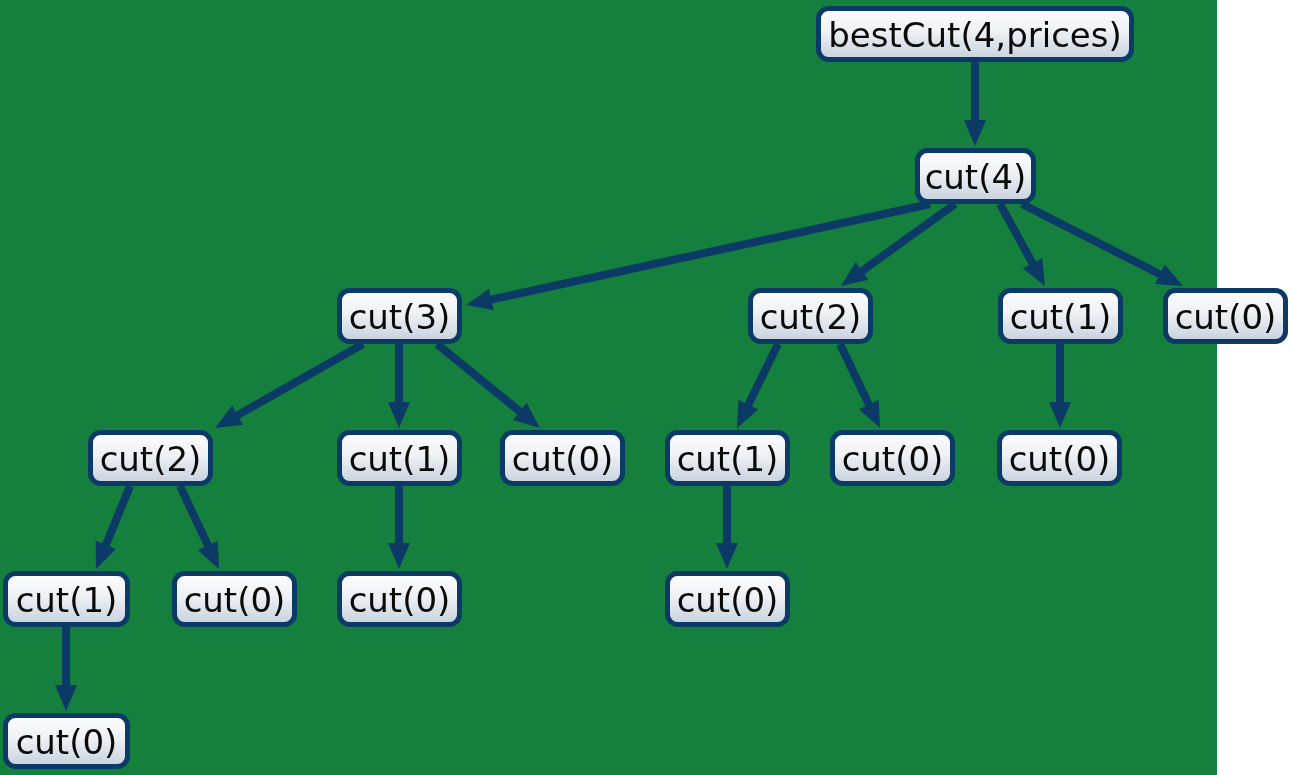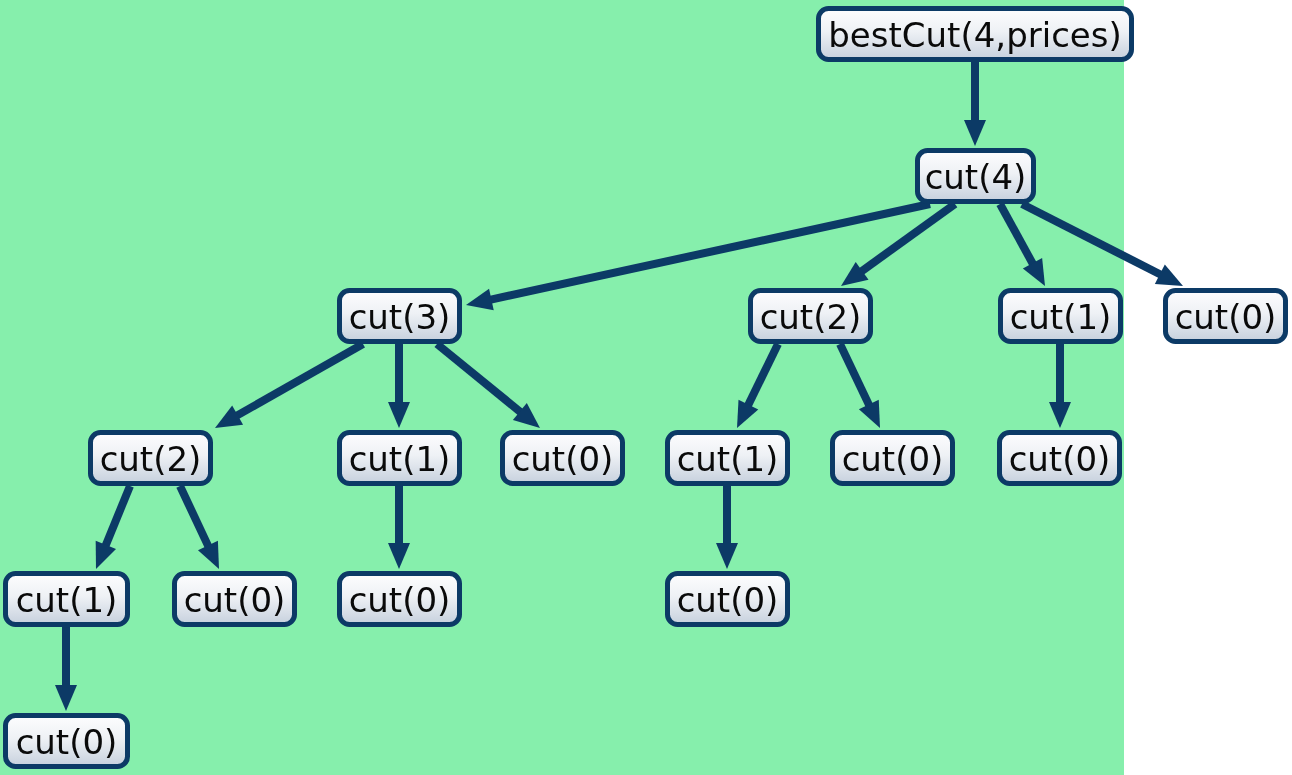--- a/index.html
+++ b/index.html
@@ -8,23 +8,23 @@
     background: #ffffff;
   }
   body {
     width: 1292px;
     height: 775px;
     overflow: hidden;
     font-family: "DejaVu Sans", sans-serif;
   }
   #diagram-root {
     position: relative;
-    width: 1124px;
+    width: 1217px;
     height: 775px;
-    background: #86efac;
+    background: #15803d;
   }
   svg#tree-svg {
     display: block;
     width: 1292px;
     height: 775px;
   }
   .node-label {
     font-family: "DejaVu Sans", sans-serif;
     font-size: 34px;
     fill: #0a0a0a;

